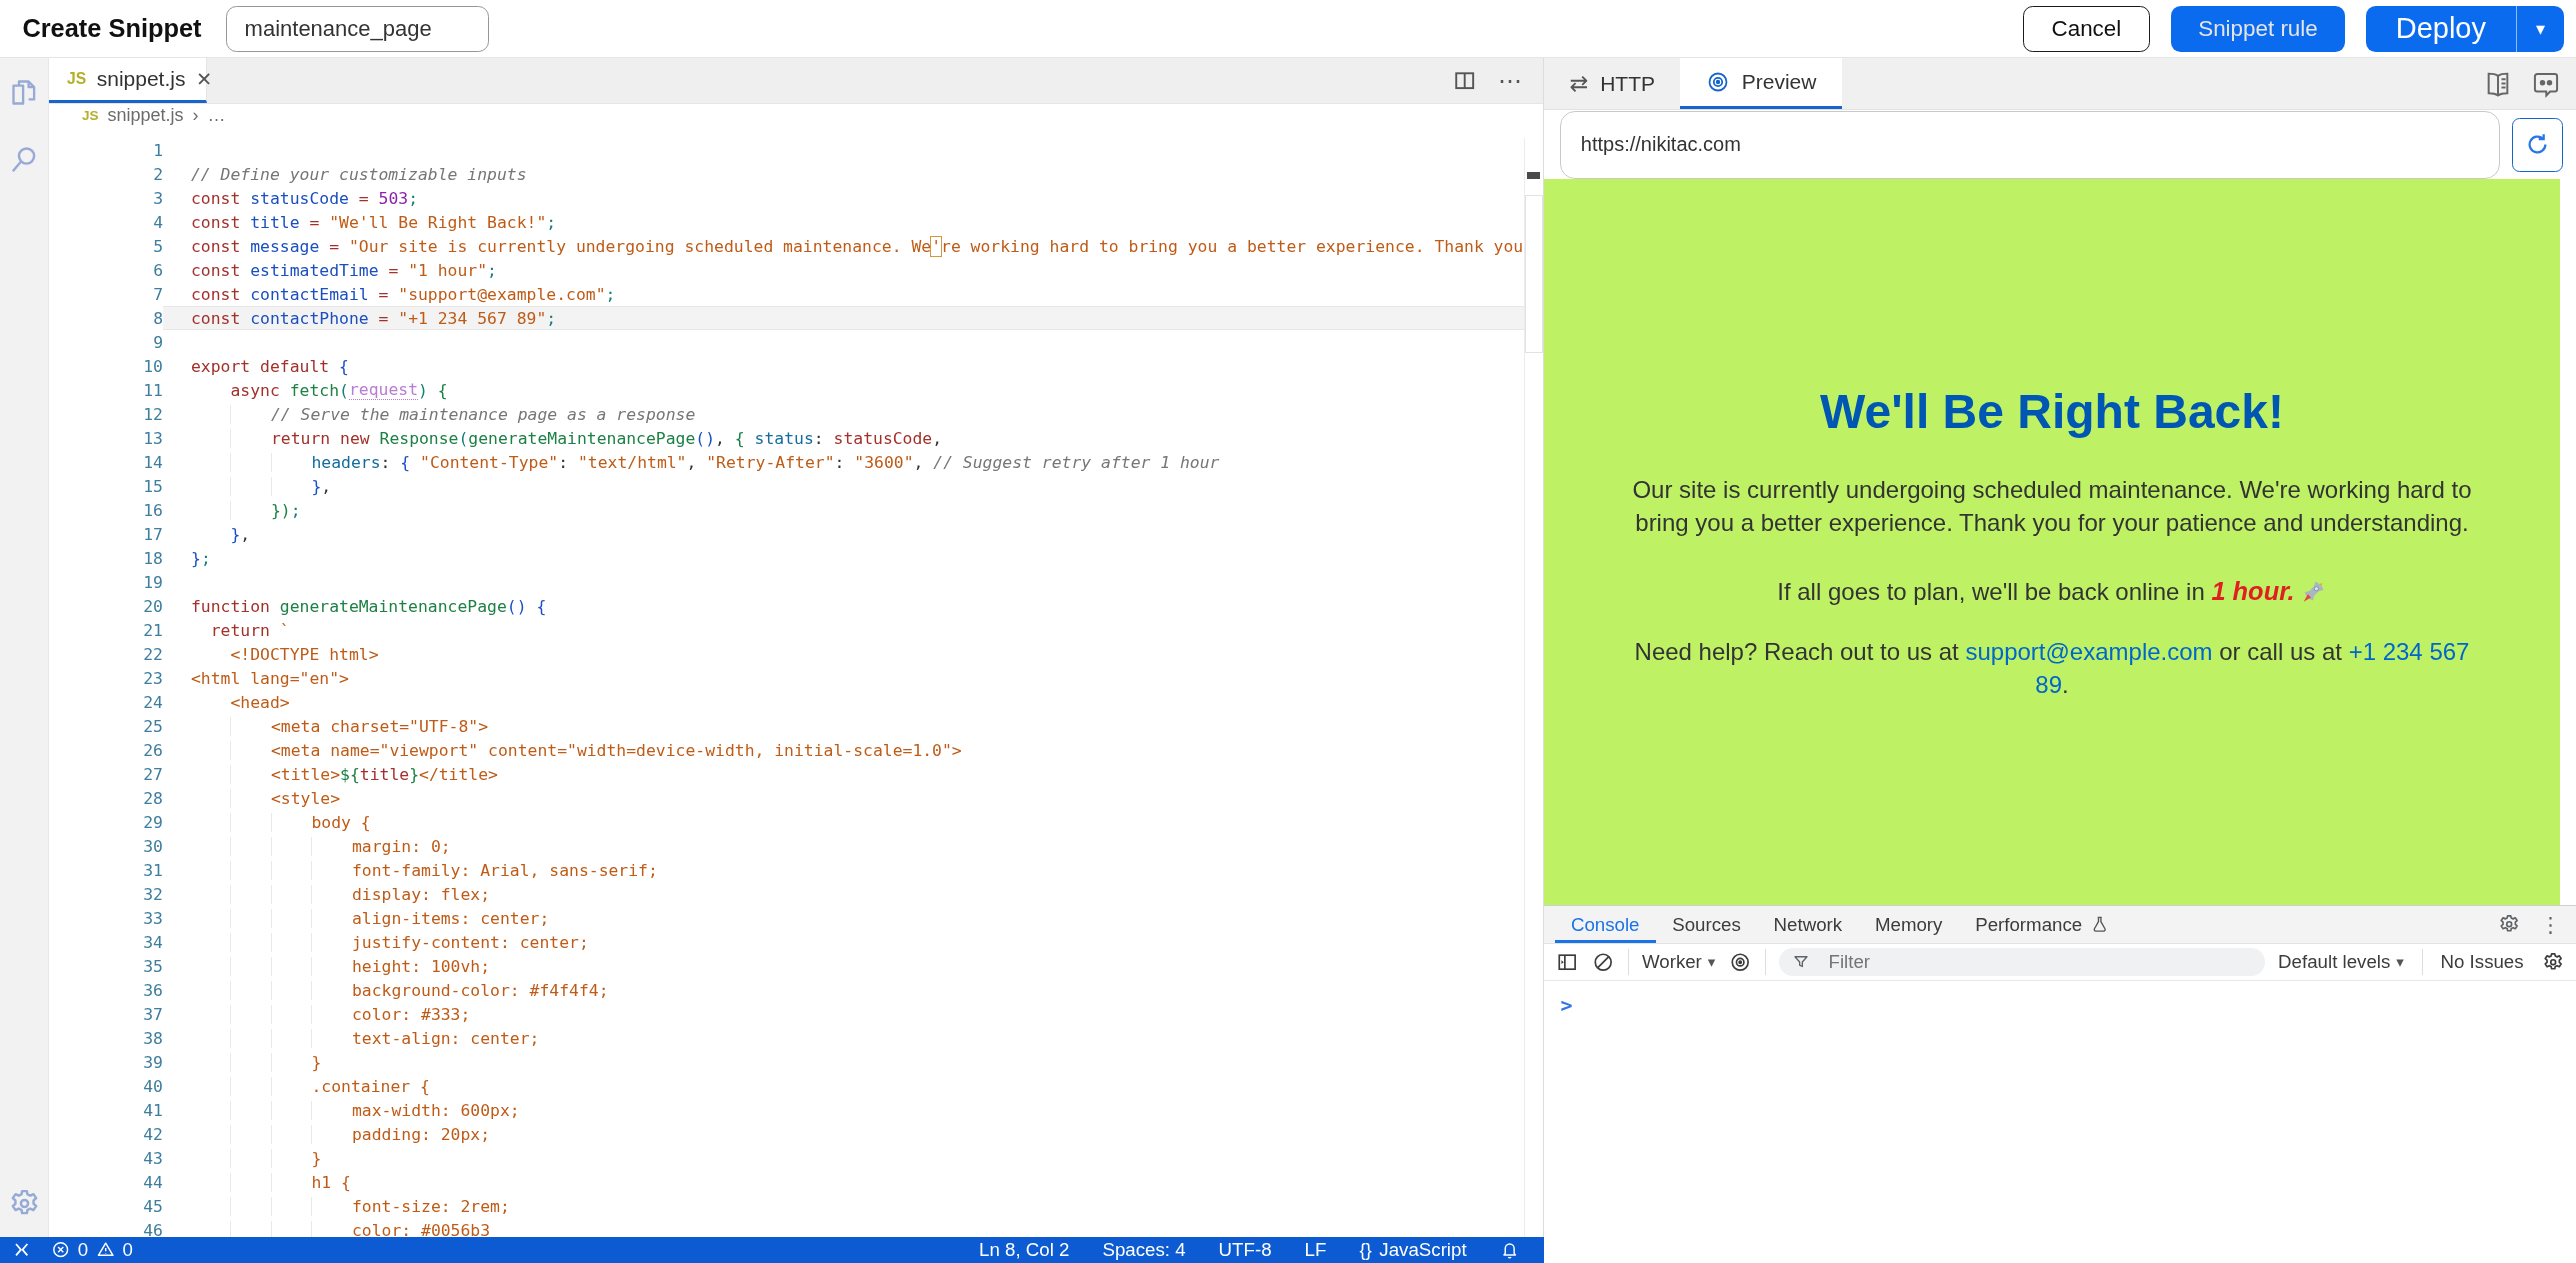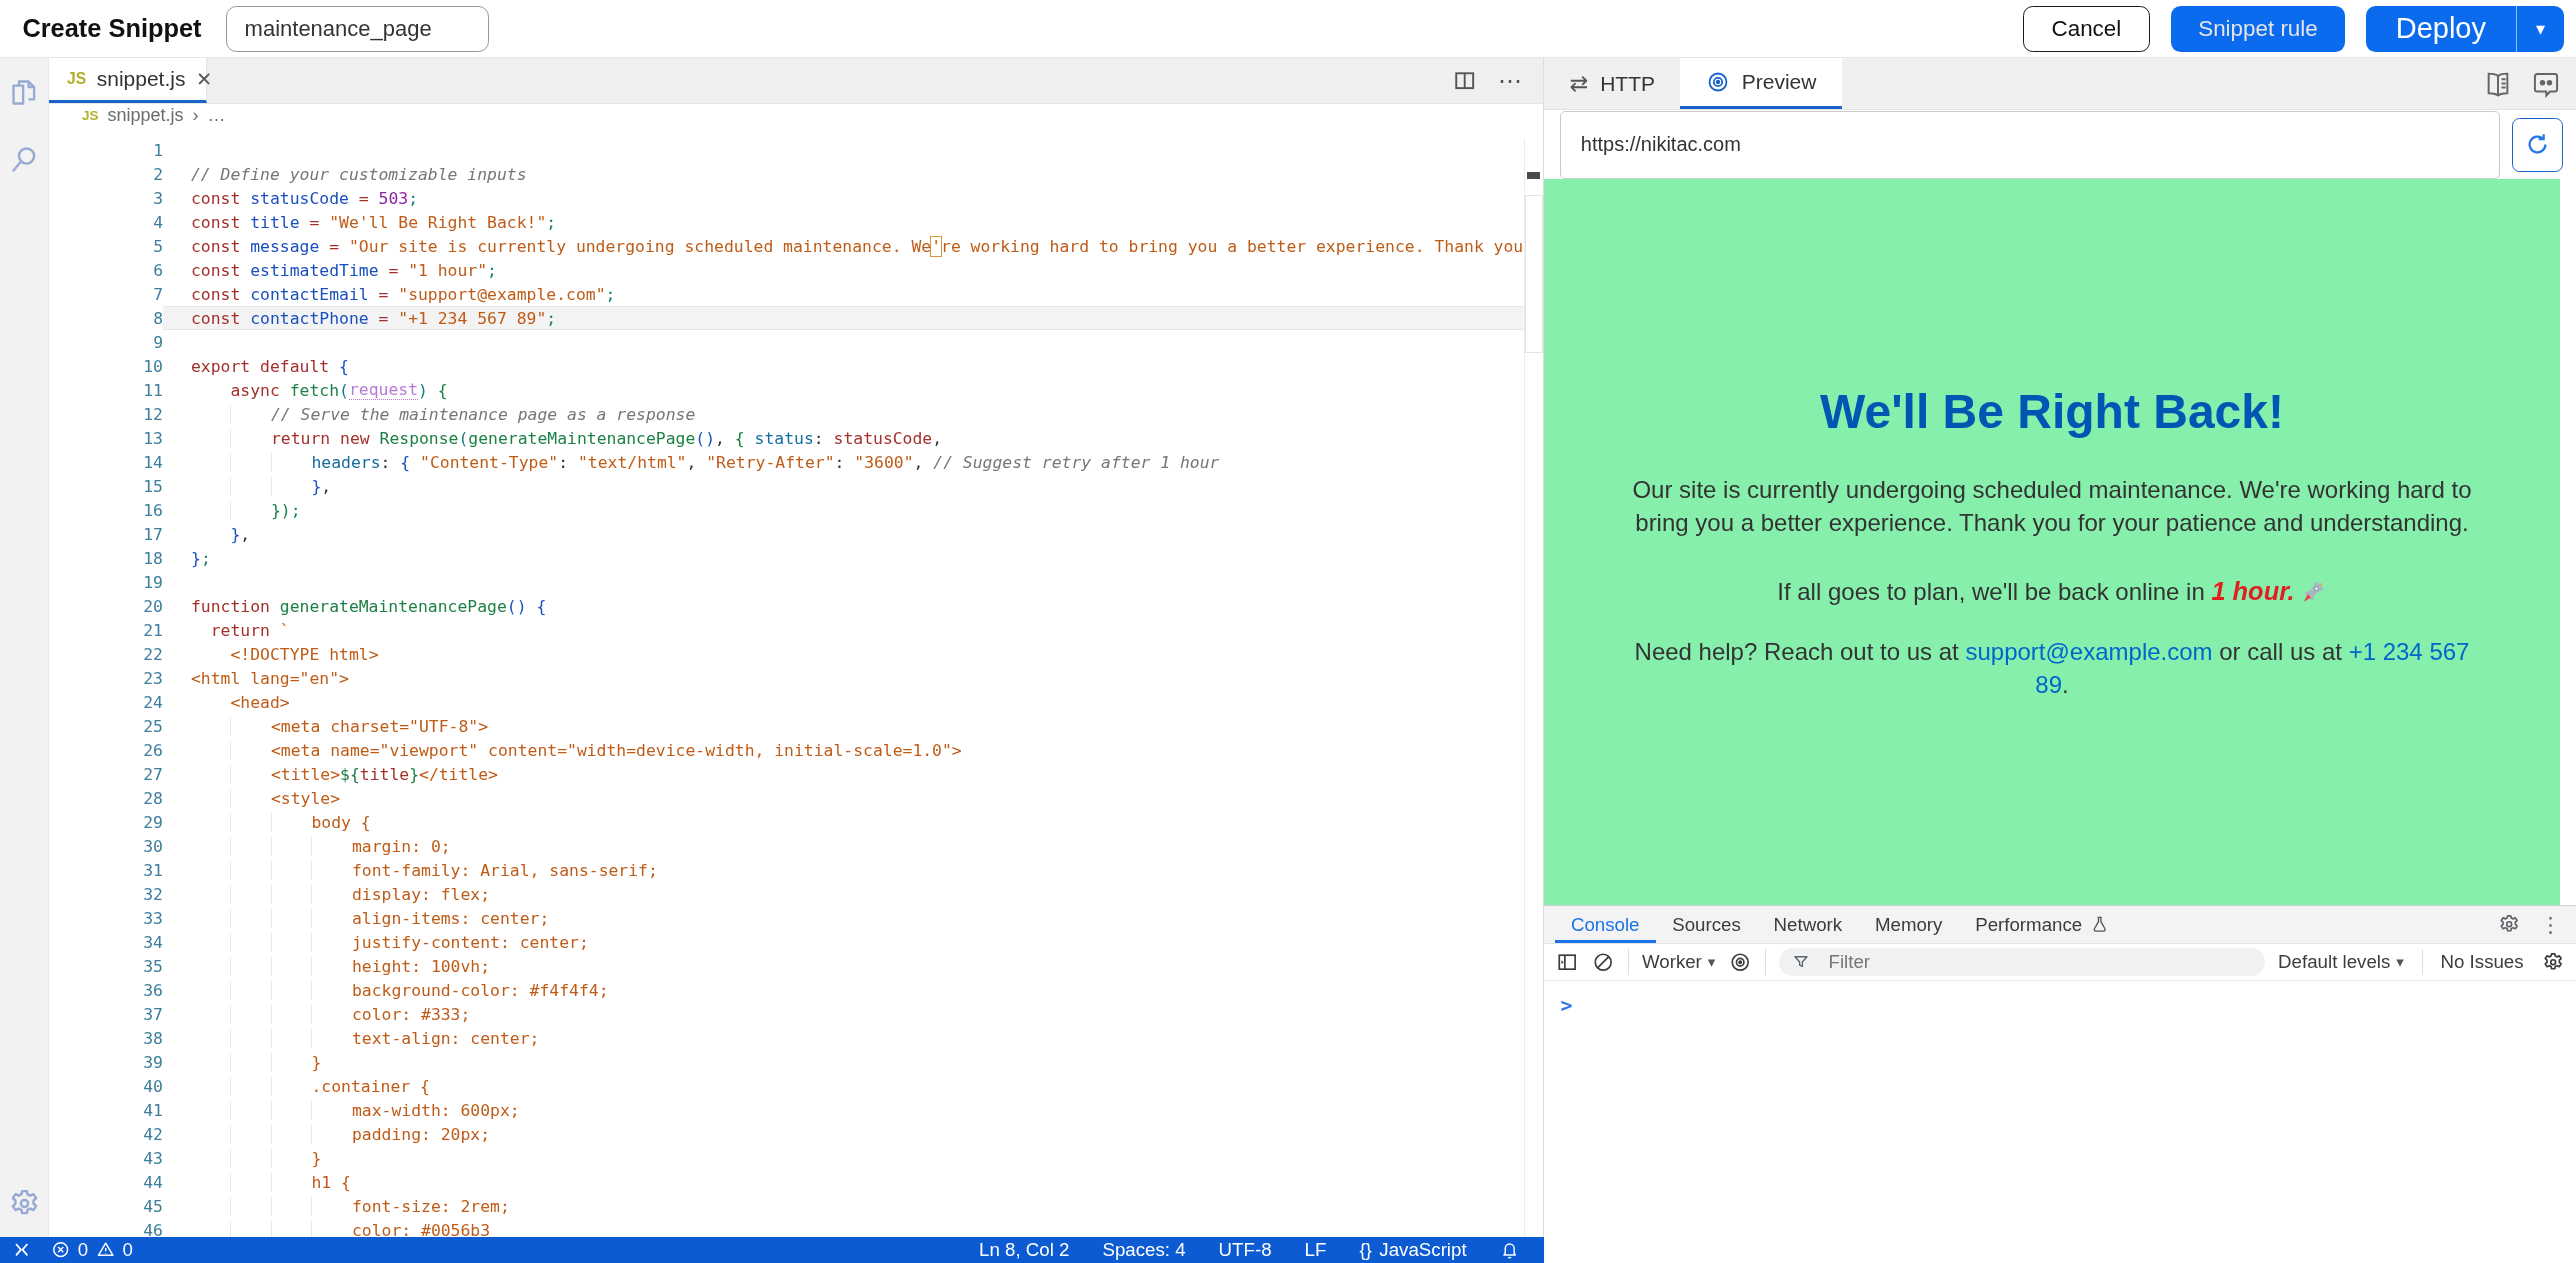--- a/index.html
+++ b/index.html
@@ -88,27 +88,27 @@
   .pv-tab { display:flex; align-items:center; gap:12px; padding:0 25.4px; font-size:21px; color:#333; }
   .pv-tab.active { background:#fff; border-bottom:3.7px solid var(--underline); }
   .pv-tab .picon { width:24px; height:24px; }
   .pv-tab .arrows { font-size:22.4px; color:#555; }
   .pv-actions { margin-left:auto; display:flex; align-items:center; gap:19.4px; padding-right:16.4px; color:#666; }
   .pv-actions .picon { width:28px; height:28px; }
   .picon svg { width:100%; height:100%; }
 
   #url-row { position:absolute; left:0; top:52px; right:0; height:69px; background:#fff;
     display:flex; align-items:center; gap:12px; padding:0 13.5px 0 16.4px; }
-  #url-input { flex:1; height:68px; border:1.5px solid #c9c9c9; border-radius:5px; font-size:20px;
+  #url-input { flex:1; height:68px; border:1.5px solid #c9c9c9; border-radius:15px; font-size:20px;
     color:#333; padding:0 19.4px; outline:none; font-family:"Liberation Sans",sans-serif; }
   #refresh-btn { width:51px; height:54px; border:1.9px solid var(--underline); border-radius:7.5px;
     background:#fff; color:#2777e8; display:flex; align-items:center; justify-content:center; cursor:pointer; }
   #refresh-btn svg { width:27px; height:27px; }
 
-  #viewport { position:absolute; left:0; top:121px; right:16px; height:726px; background:#86efac;
+  #viewport { position:absolute; left:0; top:121px; right:16px; height:726px; background:#bef264;
     display:flex; align-items:center; justify-content:center; }
   .mp { max-width:860px; text-align:center; color:#333; }
   .mp h2 { font-size:48px; font-weight:bold; color:#0056b3; margin-bottom:34px; font-family:"Liberation Sans",sans-serif; }
   .mp p { font-size:24px; line-height:33px; }
   .mp .p1 { margin-bottom:36px; }
   .mp .p2 { margin-bottom:27px; }
   .mp .eta { color:#e02020; font-weight:bold; font-size:25.4px;font-style:italic; }
   .mp a { color:#0066cc; text-decoration:none; }
   .rocket { display:inline-block; width:25.4px; height:25.4px; vertical-align:-4.5px; }
 

